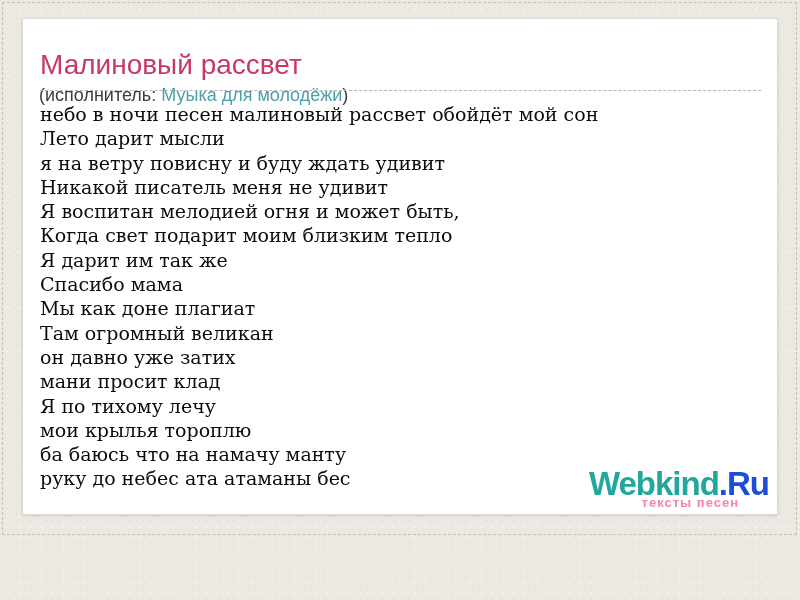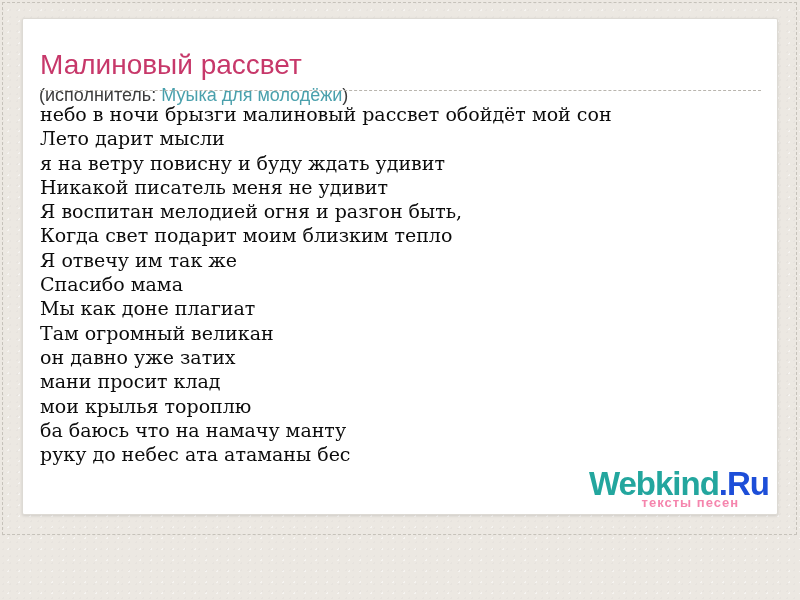--- a/index.html
+++ b/index.html
@@ -78,32 +78,33 @@
 
   <div class="card">
 
     <h1 class="title">Малиновый рассвет</h1>
 
     <div class="artist"><span>(исполнитель: </span><a class="artist-link">Муыка для молодёжи</a><span>)</span></div>
 
     <div class="sep"></div>
 
     <div class="lyrics">
-        <div class="lyric-line">небо в ночи брызги малиновый рассвет обойдёт мой сон</div>
+        <div class="lyric-line">небо в ночи песен малиновый рассвет обойдёт мой сон</div>
         <div class="lyric-line">Лето дарит мысли</div>
         <div class="lyric-line">я на ветру повисну и буду ждать удивит</div>
         <div class="lyric-line">Никакой писатель меня не удивит</div>
-        <div class="lyric-line">Я воспитан мелодией огня и разгон быть,</div>
+        <div class="lyric-line">Я воспитан мелодией огня и может быть,</div>
         <div class="lyric-line">Когда свет подарит моим близким тепло</div>
-        <div class="lyric-line">Я отвечу им так же</div>
+        <div class="lyric-line">Я дарит им так же</div>
         <div class="lyric-line">Спасибо мама</div>
         <div class="lyric-line">Мы как доне плагиат</div>
         <div class="lyric-line">Там огромный великан</div>
         <div class="lyric-line">он давно уже затих</div>
         <div class="lyric-line">мани просит клад</div>
+        <div class="lyric-line">Я по тихому лечу</div>
         <div class="lyric-line">мои крылья тороплю</div>
         <div class="lyric-line">ба баюсь что на намачу манту</div>
         <div class="lyric-line">руку до небес ата атаманы бес</div>
       </div>
 
     <div class="logo">
       <div class="logo-main"><span class="logo-brand">Webkind</span><span class="logo-domain">.Ru</span></div>
       <div class="logo-tagline">тексты песен</div>
     </div>
 

